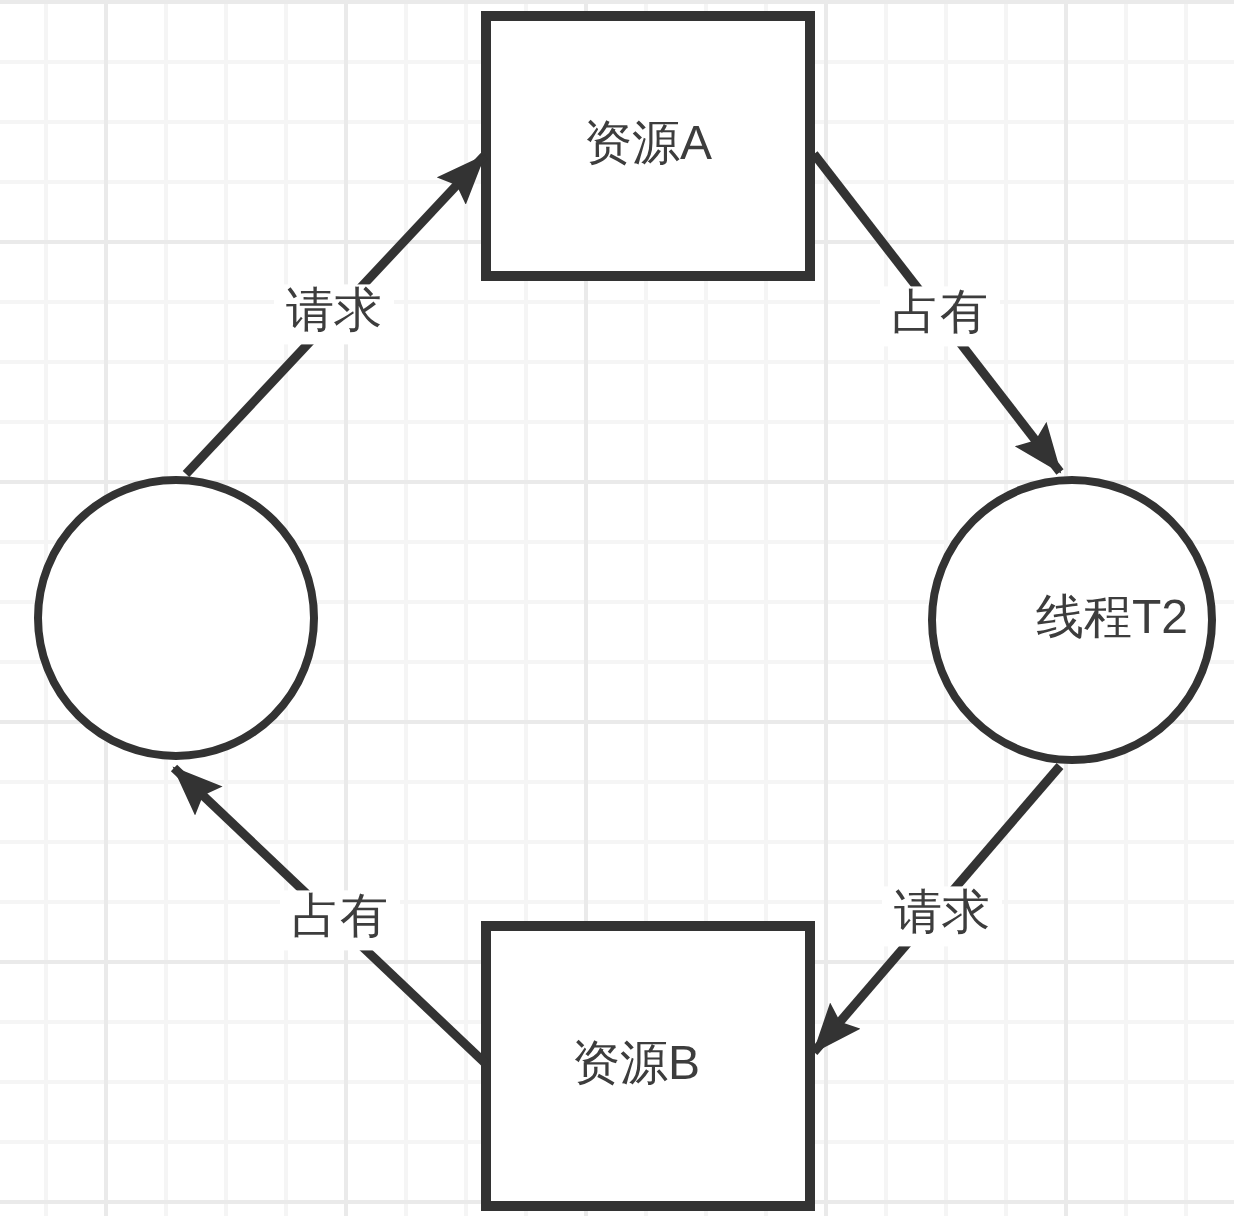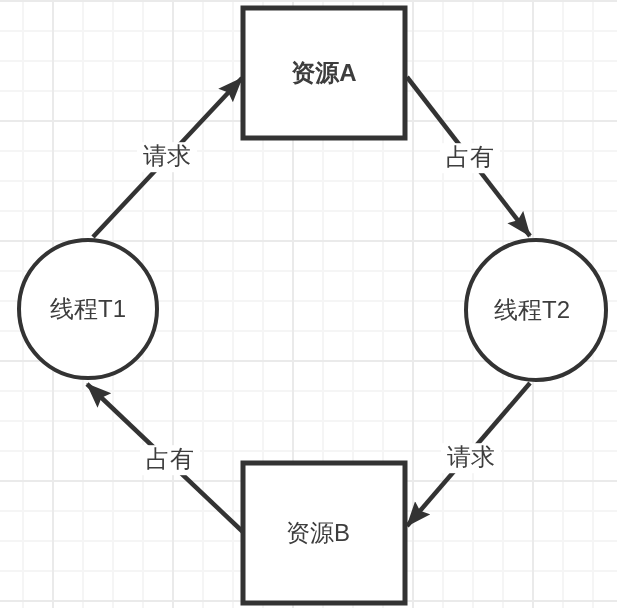--- a/index.html
+++ b/index.html
@@ -44,24 +44,24 @@
     font-size: 24px;
     line-height: 1.15;
     color: #3d3d3d;
     background: #ffffff;
     padding: 1px 6px;
     white-space: nowrap;
     user-select: none;
     font-family: Liberation Serif, serif;
   }
   
-  .pos-resource-a { left: 324px; top: 73px; font-weight: bold; }
+  .pos-resource-a { left: 324px; top: 73px; }
   .pos-resource-b { left: 318px; top: 533px; }
   .pos-thread-t1  { left: 88px;  top: 309px; }
-  .pos-thread-t2  { left: 532px; top: 310px; text-align: center; }
+  .pos-thread-t2  { left: 556px; top: 310px; text-align: center; }
   .pos-req-tl { left: 167px; top: 157px; }
   .pos-hold-tr { left: 470px; top: 158px; }
   .pos-req-br { left: 471px; top: 458px; }
   .pos-hold-bl { left: 170px; top: 460px; }
 </style>
 </head>
 <body>
 
 <div class="canvas">
 
@@ -77,21 +77,20 @@
     <circle cx="88" cy="309" r="69" fill="#ffffff" stroke="#333333" stroke-width="4"></circle>
     <circle cx="536" cy="310" r="70" fill="#ffffff" stroke="#333333" stroke-width="4"></circle>
 
     <line x1="93" y1="237" x2="242" y2="78" stroke="#333333" stroke-width="4.5" marker-end="url(#arrowhead)"></line>
     <line x1="407" y1="77" x2="530" y2="236" stroke="#333333" stroke-width="4.5" marker-end="url(#arrowhead)"></line>
     <line x1="530" y1="383" x2="407" y2="526" stroke="#333333" stroke-width="4.5" marker-end="url(#arrowhead)"></line>
     <line x1="243" y1="532" x2="87" y2="384" stroke="#333333" stroke-width="4.5" marker-end="url(#arrowhead)"></line>
   </svg>
 
   <div class="node-label pos-resource-a">资源A</div>
-  <div class="node-label pos-thread-t1">线程T1</div>
   <div class="node-label pos-thread-t2">线程T2</div>
   <div class="node-label pos-resource-b">资源B</div>
 
   <div class="edge-label pos-req-tl">请求</div>
   <div class="edge-label pos-hold-tr">占有</div>
   <div class="edge-label pos-req-br">请求</div>
   <div class="edge-label pos-hold-bl">占有</div>
 
 </div>
 

